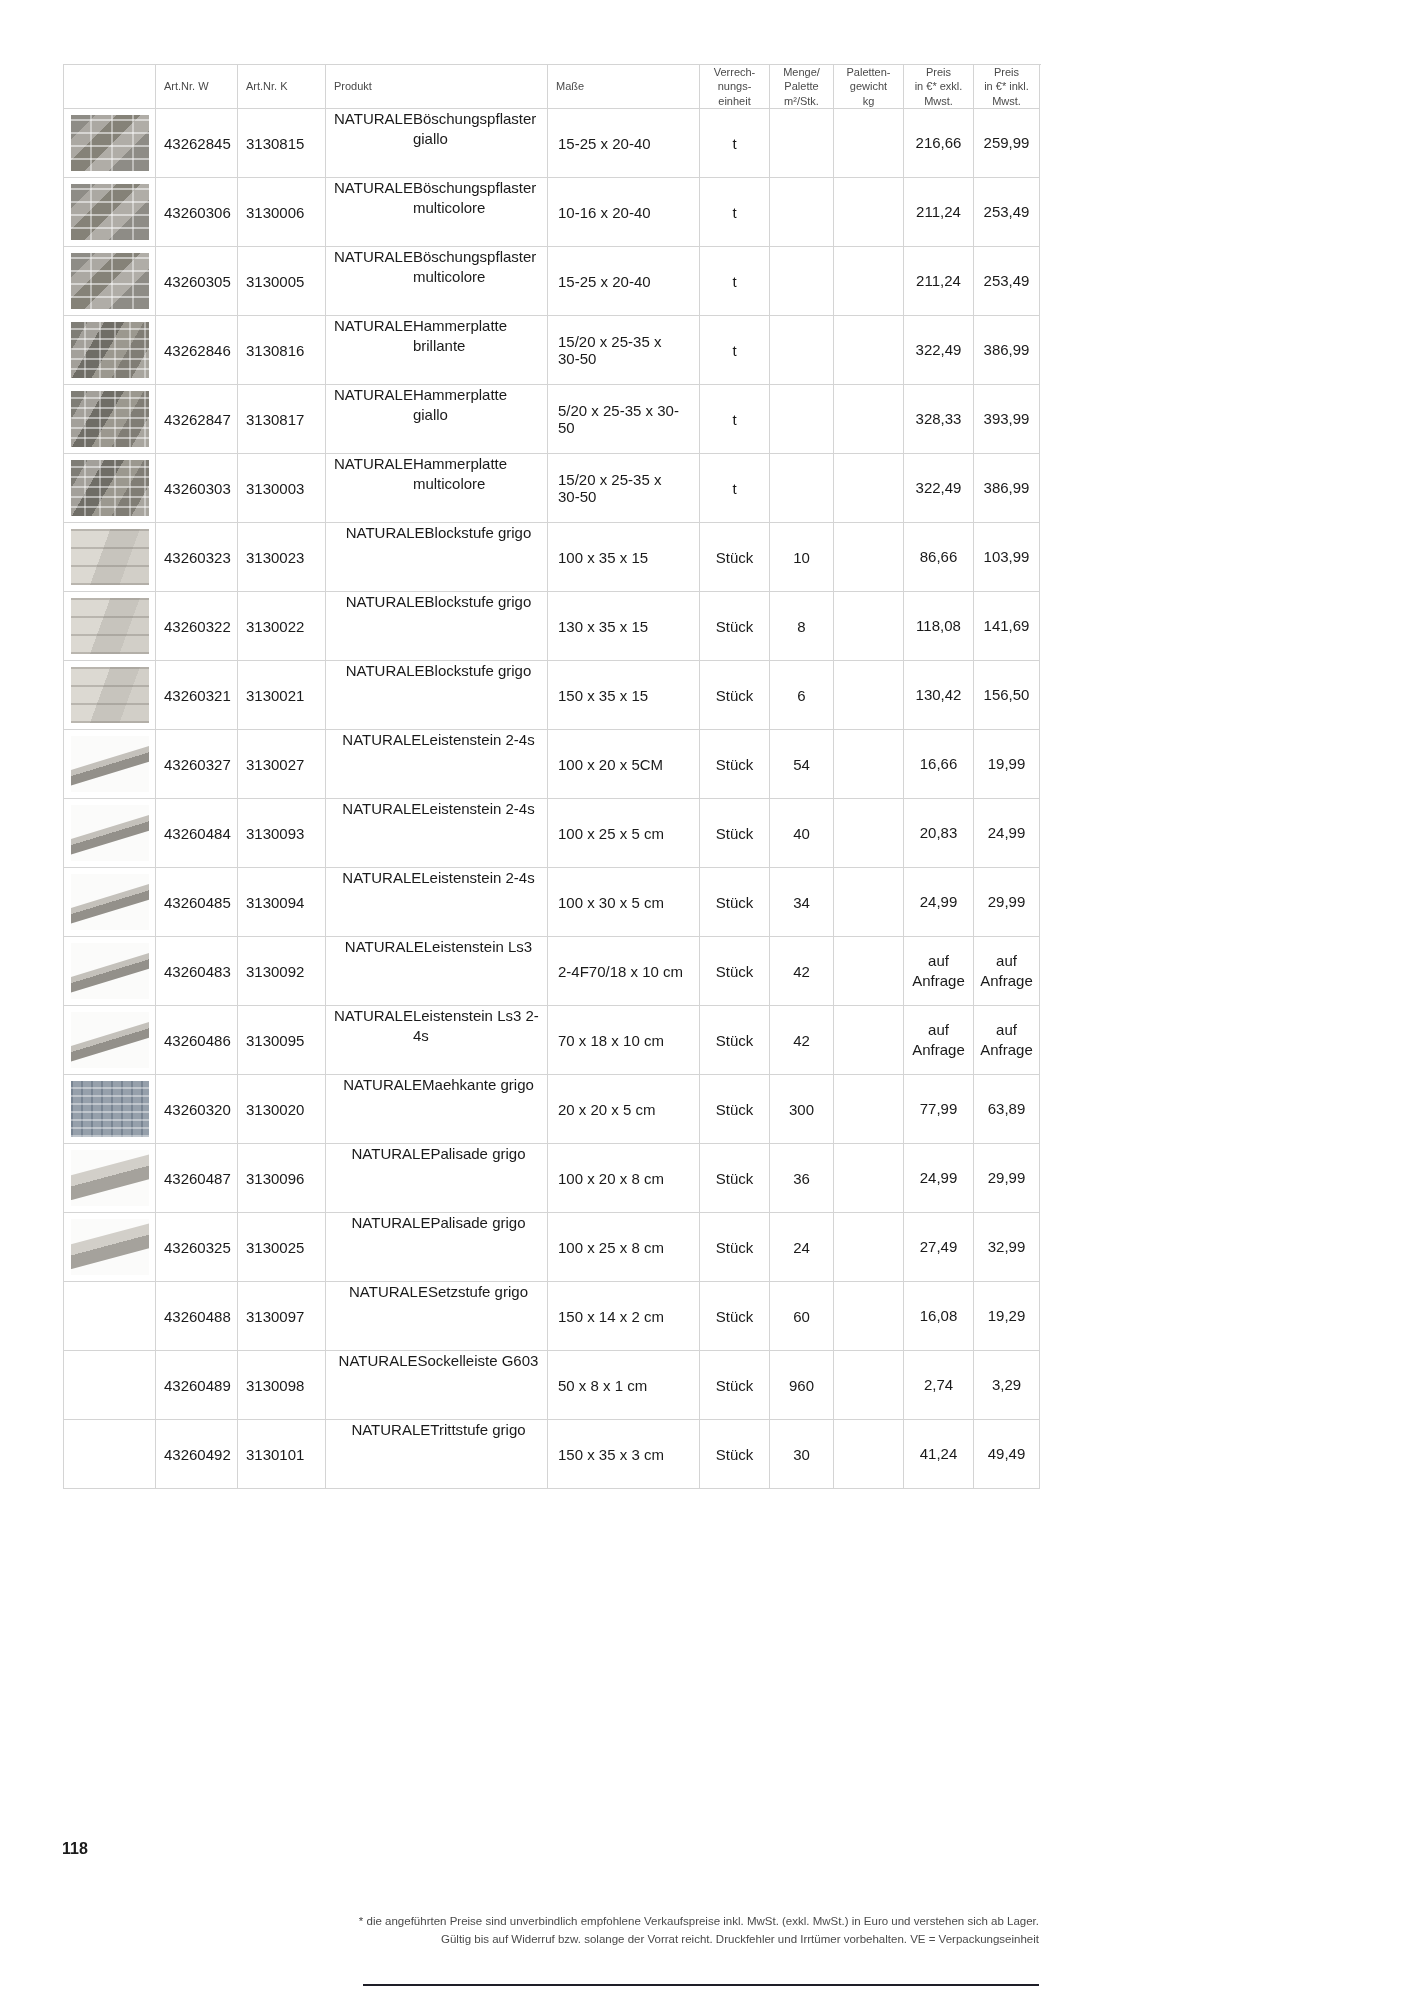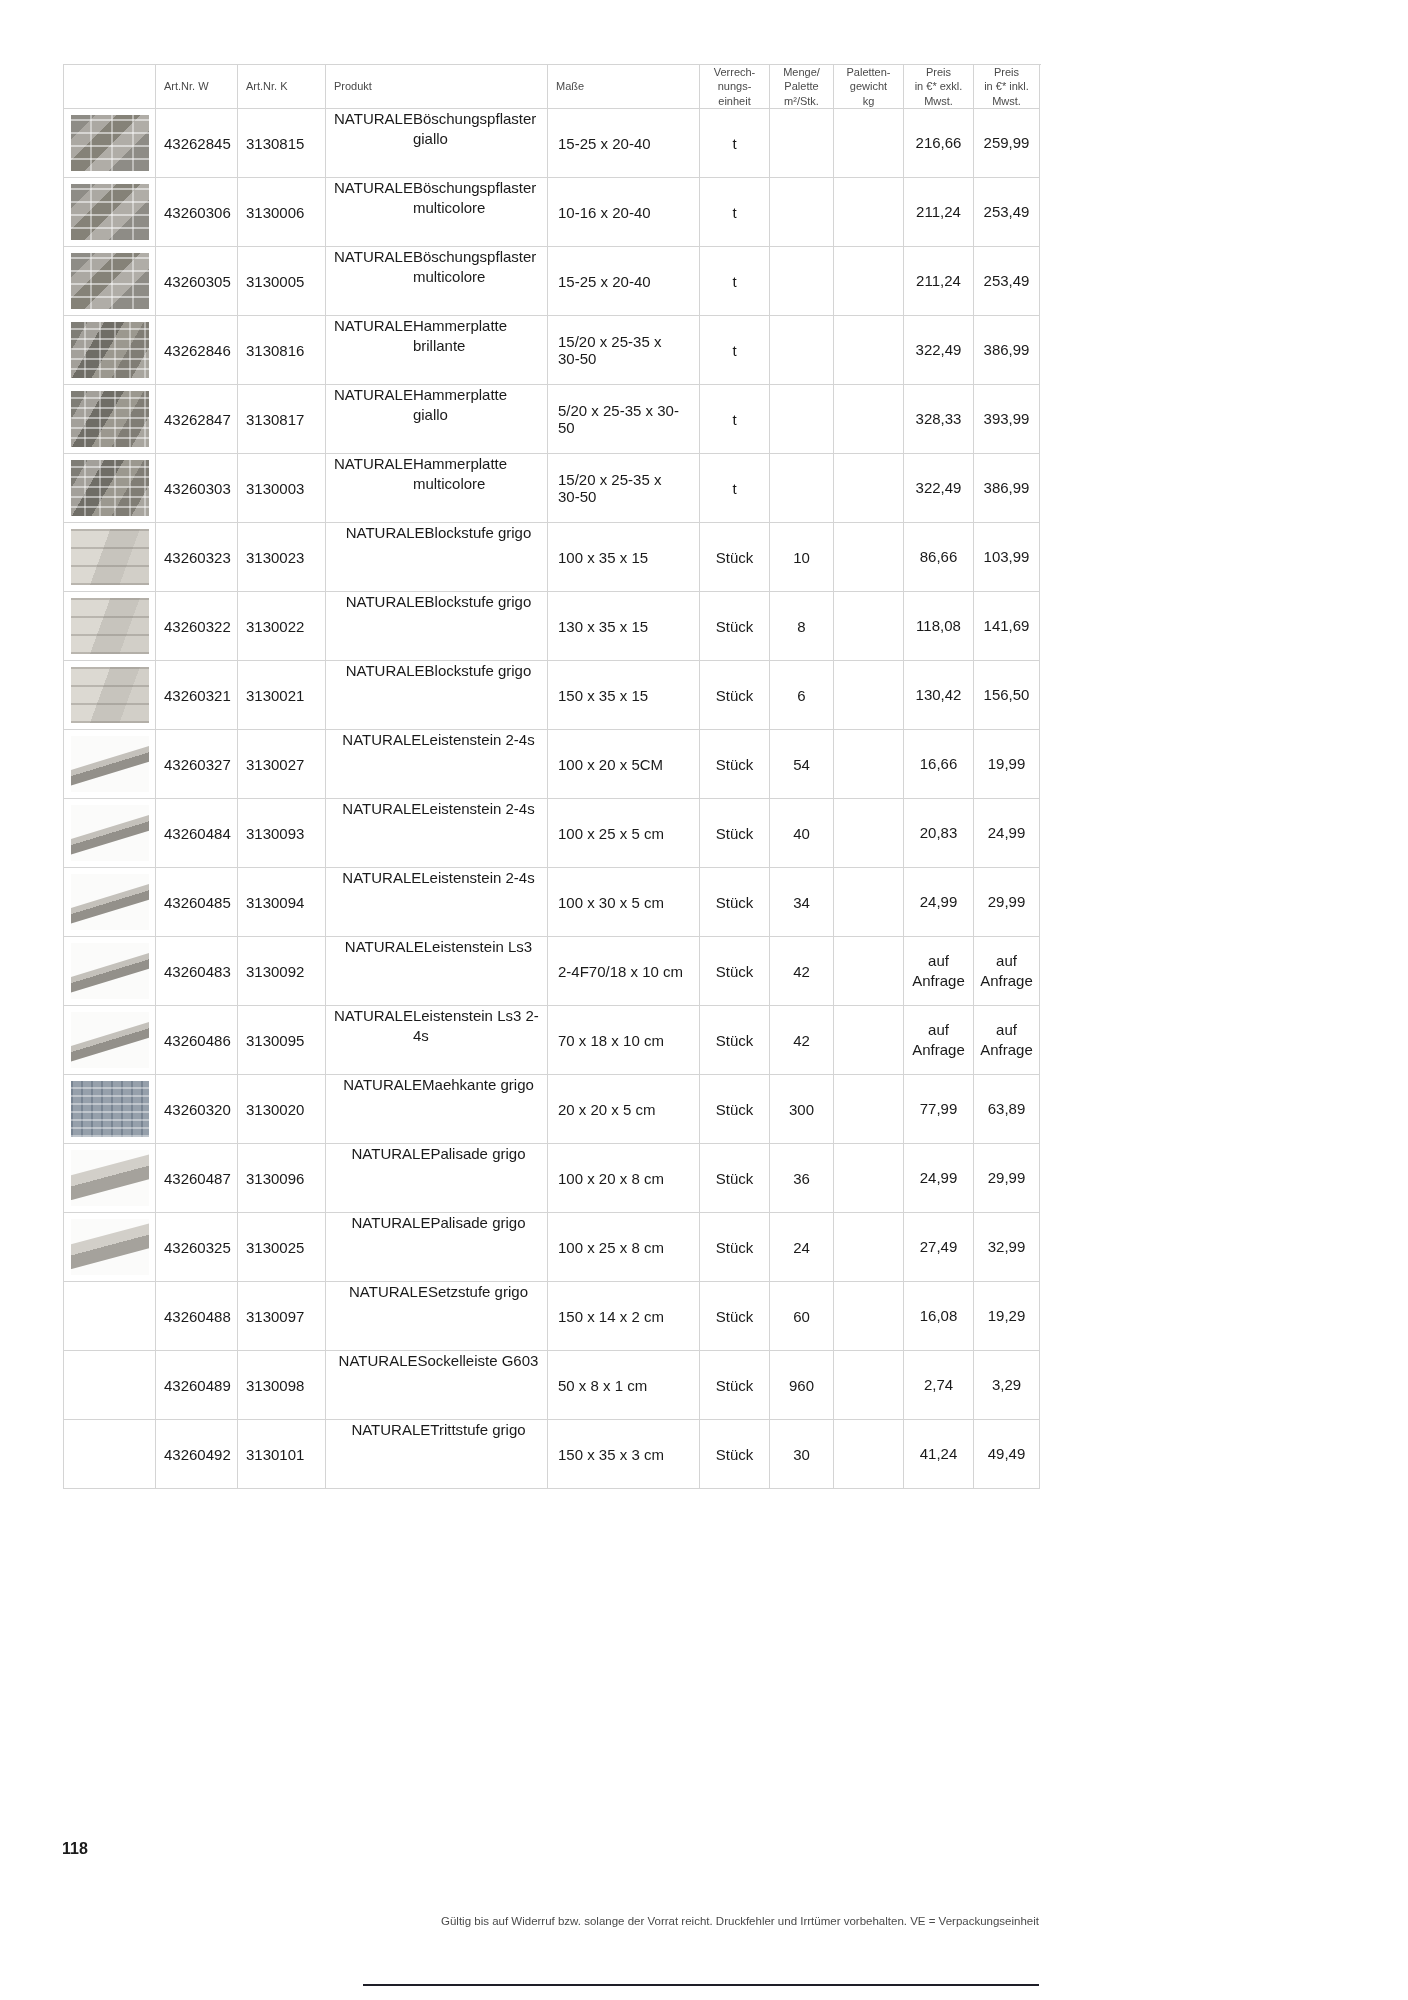--- a/index.html
+++ b/index.html
@@ -484,16 +484,17 @@
     <div class="cell c-gewicht"></div>
     <div class="cell c-preis">41,24</div>
     <div class="cell c-preis">49,49</div>
   </div>
 </div>
 </div>
 
 <div class="page-number">118</div>
 
 <div class="footnote">
+  <div>* die angeführten Preise sind unverbindlich empfohlene Verkaufspreise inkl. MwSt. (exkl. MwSt.) in Euro und verstehen sich ab Lager.</div>
   <div>Gültig bis auf Widerruf bzw. solange der Vorrat reicht. Druckfehler und Irrtümer vorbehalten. VE = Verpackungseinheit</div>
 </div>
 
 <div class="bottom-rule"></div>
 
 </body></html>

